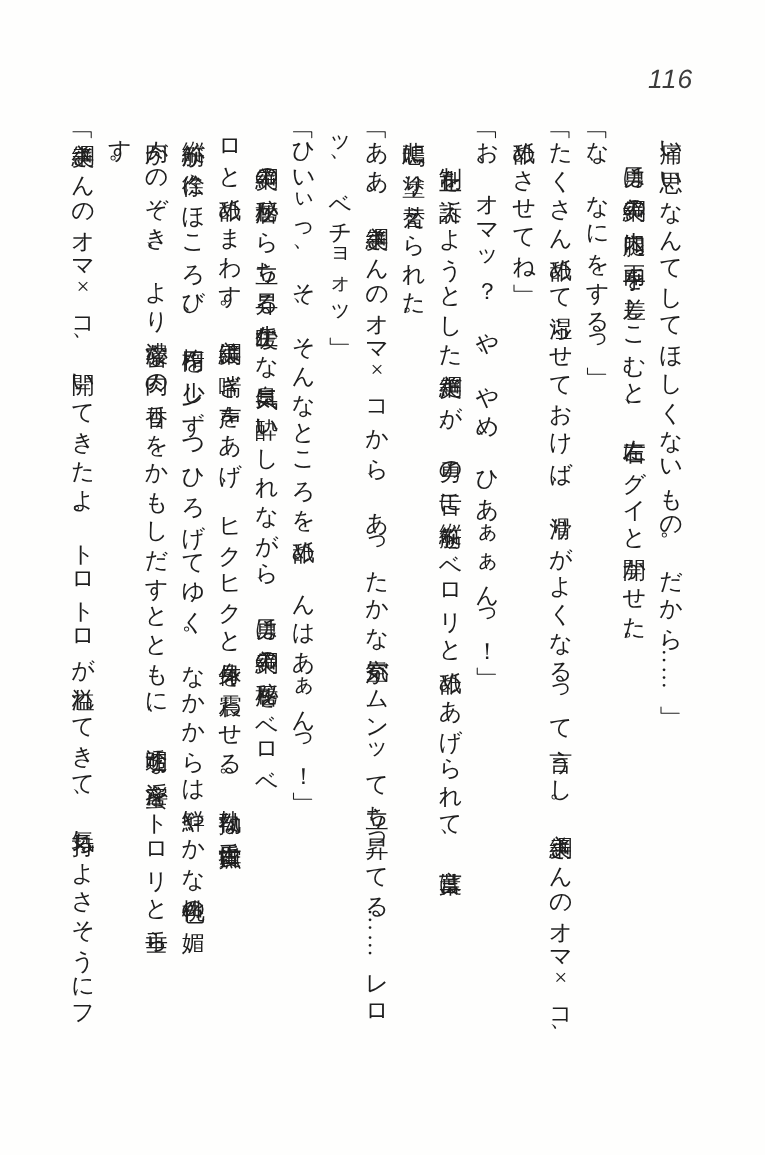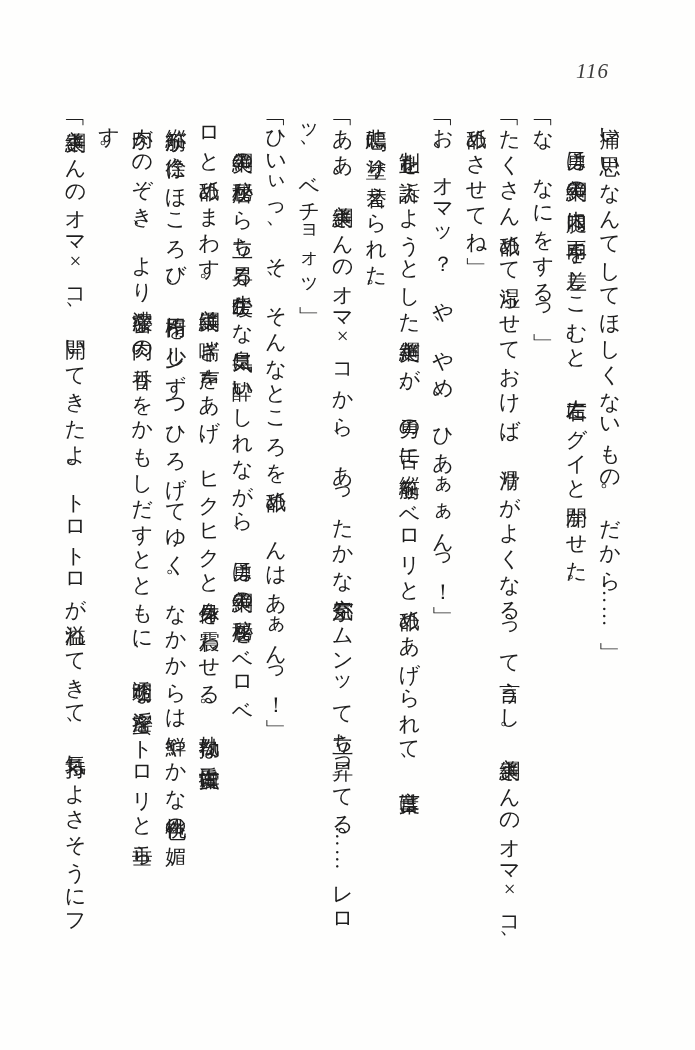--- a/index.html
+++ b/index.html
@@ -11,26 +11,26 @@
     position: relative;
     width: 695px;
     height: 1050px;
     background: #fefefd;
     overflow: hidden;
     font-family: "Liberation Serif", "DejaVu Serif", serif;
   }
   .page-number {
     position: absolute;
     top: 59px;
-    left: 576px;
-    font-size: 21px;
+    left: 589px;
+    font-size: 24px;
     font-style: italic;
     letter-spacing: 1px;
     color: #3c3c3c;
-    font-family: Liberation Serif, serif;
+    font-family: Liberation Sans, sans-serif;
   }
   .text-block {
     position: absolute;
     top: 112px;
     right: 69px;
     height: 878px;
     writing-mode: vertical-rl;
     text-orientation: mixed;
     font-size: 21px;
     color: #1e1e1e;

